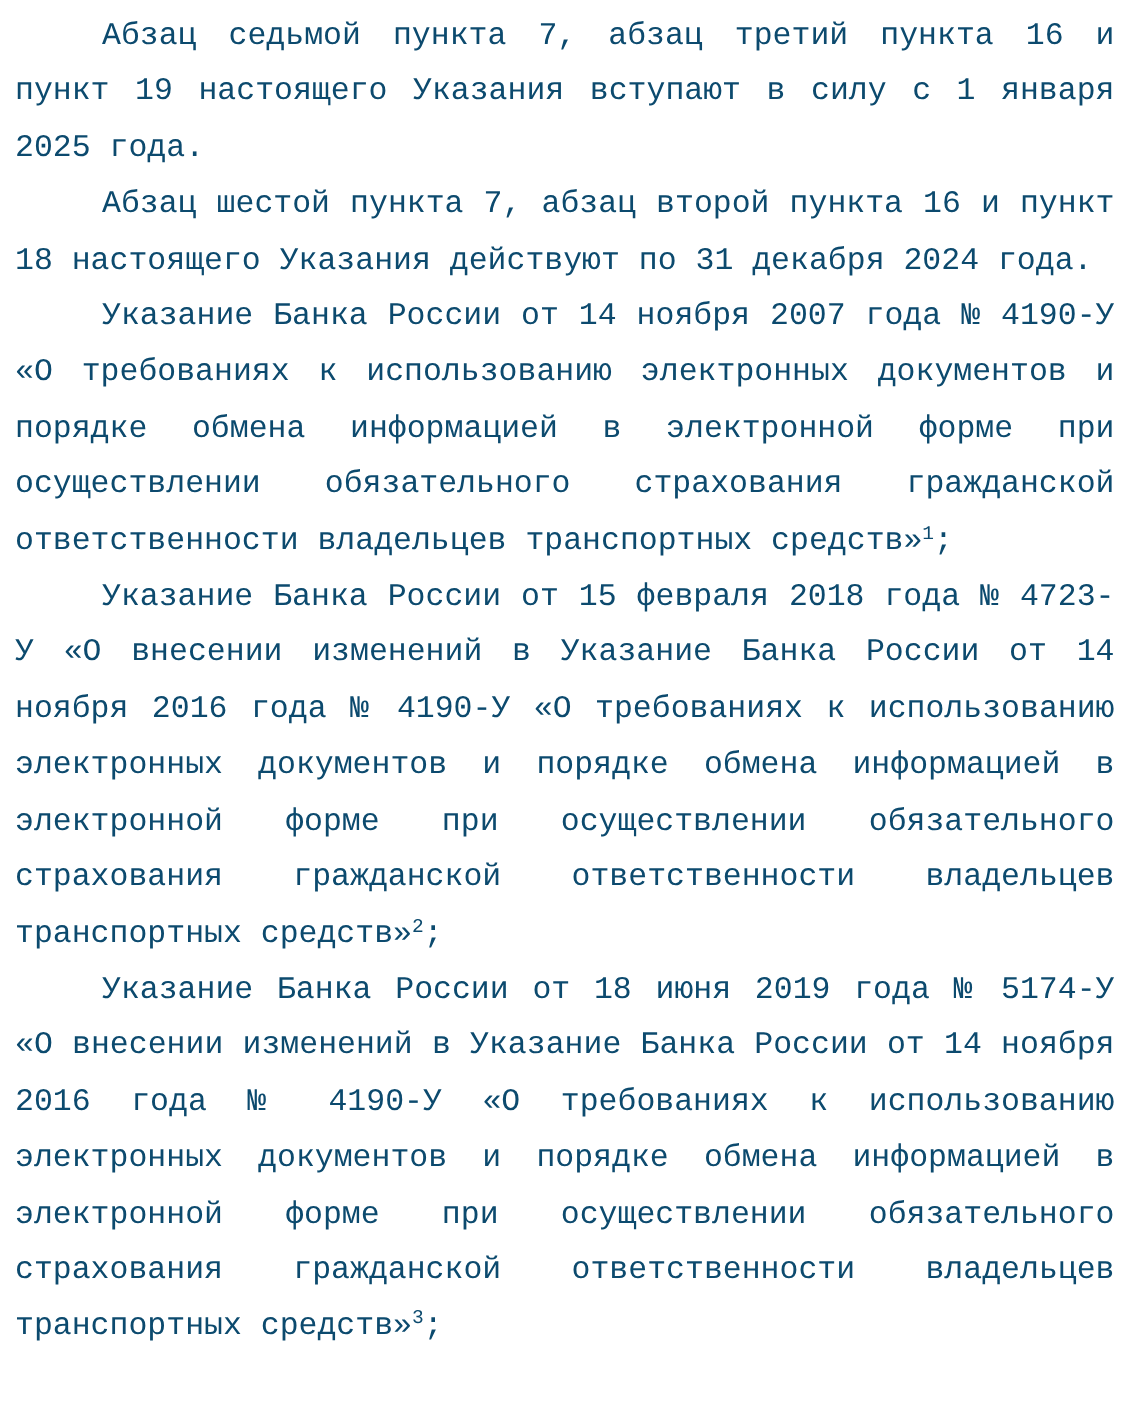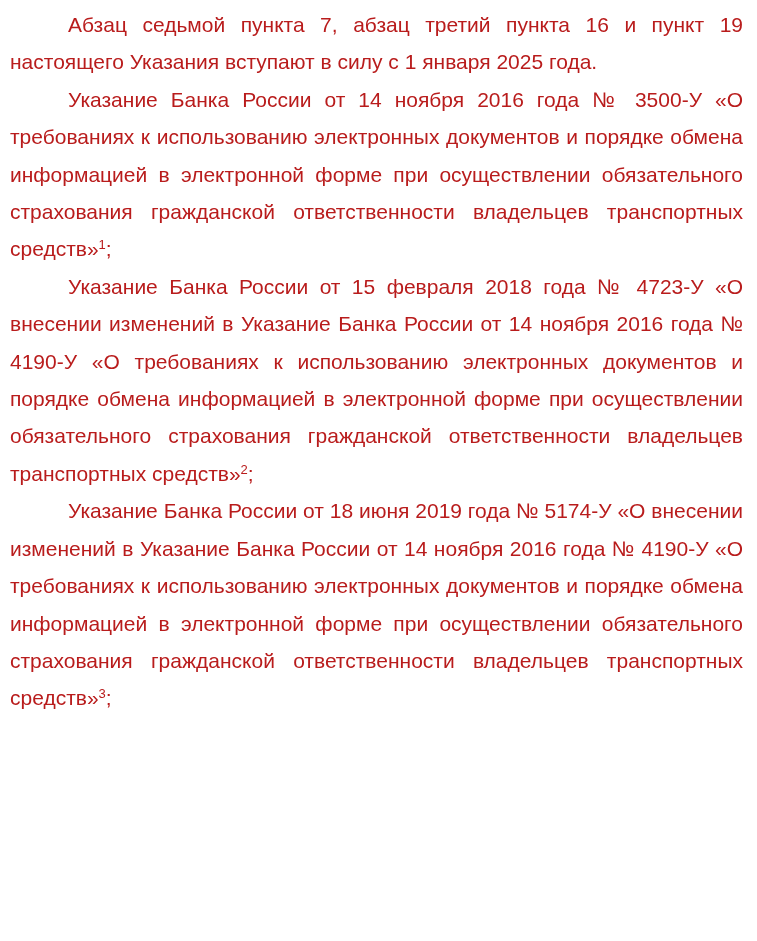--- a/index.html
+++ b/index.html
@@ -11,24 +11,24 @@
     width: 757px;
     height: 941px;
     overflow: hidden;
   }
   .page {
     box-sizing: border-box;
     width: 757px;
     height: 941px;
     padding: 6px 14px 0 10px;
     background: #ffffff;
-    font-family: Liberation Sans, sans-serif;
+    font-family: Liberation Mono, monospace;
     font-size: 21px;
     line-height: 37.4px;
-    color: #b91c1c;
+    color: #0c4a6e;
     -webkit-font-smoothing: antialiased;
   }
   p.para {
     margin: 0;
     text-indent: 58px;
     text-align: justify;
   }
   p.para sup.fnref {
     font-size: 13px;
     line-height: 0;
@@ -36,22 +36,23 @@
     letter-spacing: 0;
   }
 </style>
 </head>
 <body>
 
 <div class="page">
 
   <p class="para"><span>Абзац седьмой пункта 7, абзац третий пункта 16 и пункт 19 настоящего Указания вступают в силу с 1 января 2025 года.</span><sup class="fnref"></sup><span></span></p>
 
+  <p class="para"><span>Абзац шестой пункта 7, абзац второй пункта 16 и пункт 18 настоящего Указания действуют по 31 декабря 2024 года.</span><sup class="fnref"></sup><span></span></p>
 
 
-  <p class="para"><span>Указание Банка России от 14 ноября 2016 года № 3500-У «О требованиях к использованию электронных документов и порядке обмена информацией в электронной форме при осуществлении обязательного страхования гражданской ответственности владельцев транспортных средств»</span><sup class="fnref">1</sup><span>;</span></p>
+  <p class="para"><span>Указание Банка России от 14 ноября 2007 года № 4190-У «О требованиях к использованию электронных документов и порядке обмена информацией в электронной форме при осуществлении обязательного страхования гражданской ответственности владельцев транспортных средств»</span><sup class="fnref">1</sup><span>;</span></p>
 
   <p class="para"><span>Указание Банка России от 15 февраля 2018 года № 4723-У «О внесении изменений в Указание Банка России от 14 ноября 2016 года № 4190-У «О требованиях к использованию электронных документов и порядке обмена информацией в электронной форме при осуществлении обязательного страхования гражданской ответственности владельцев транспортных средств»</span><sup class="fnref">2</sup><span>;</span></p>
 
   <p class="para"><span>Указание Банка России от 18 июня 2019 года № 5174-У «О внесении изменений в Указание Банка России от 14 ноября 2016 года № 4190-У «О требованиях к использованию электронных документов и порядке обмена информацией в электронной форме при осуществлении обязательного страхования гражданской ответственности владельцев транспортных средств»</span><sup class="fnref">3</sup><span>;</span></p>
 
 
 </div>
 
 </body></html>

